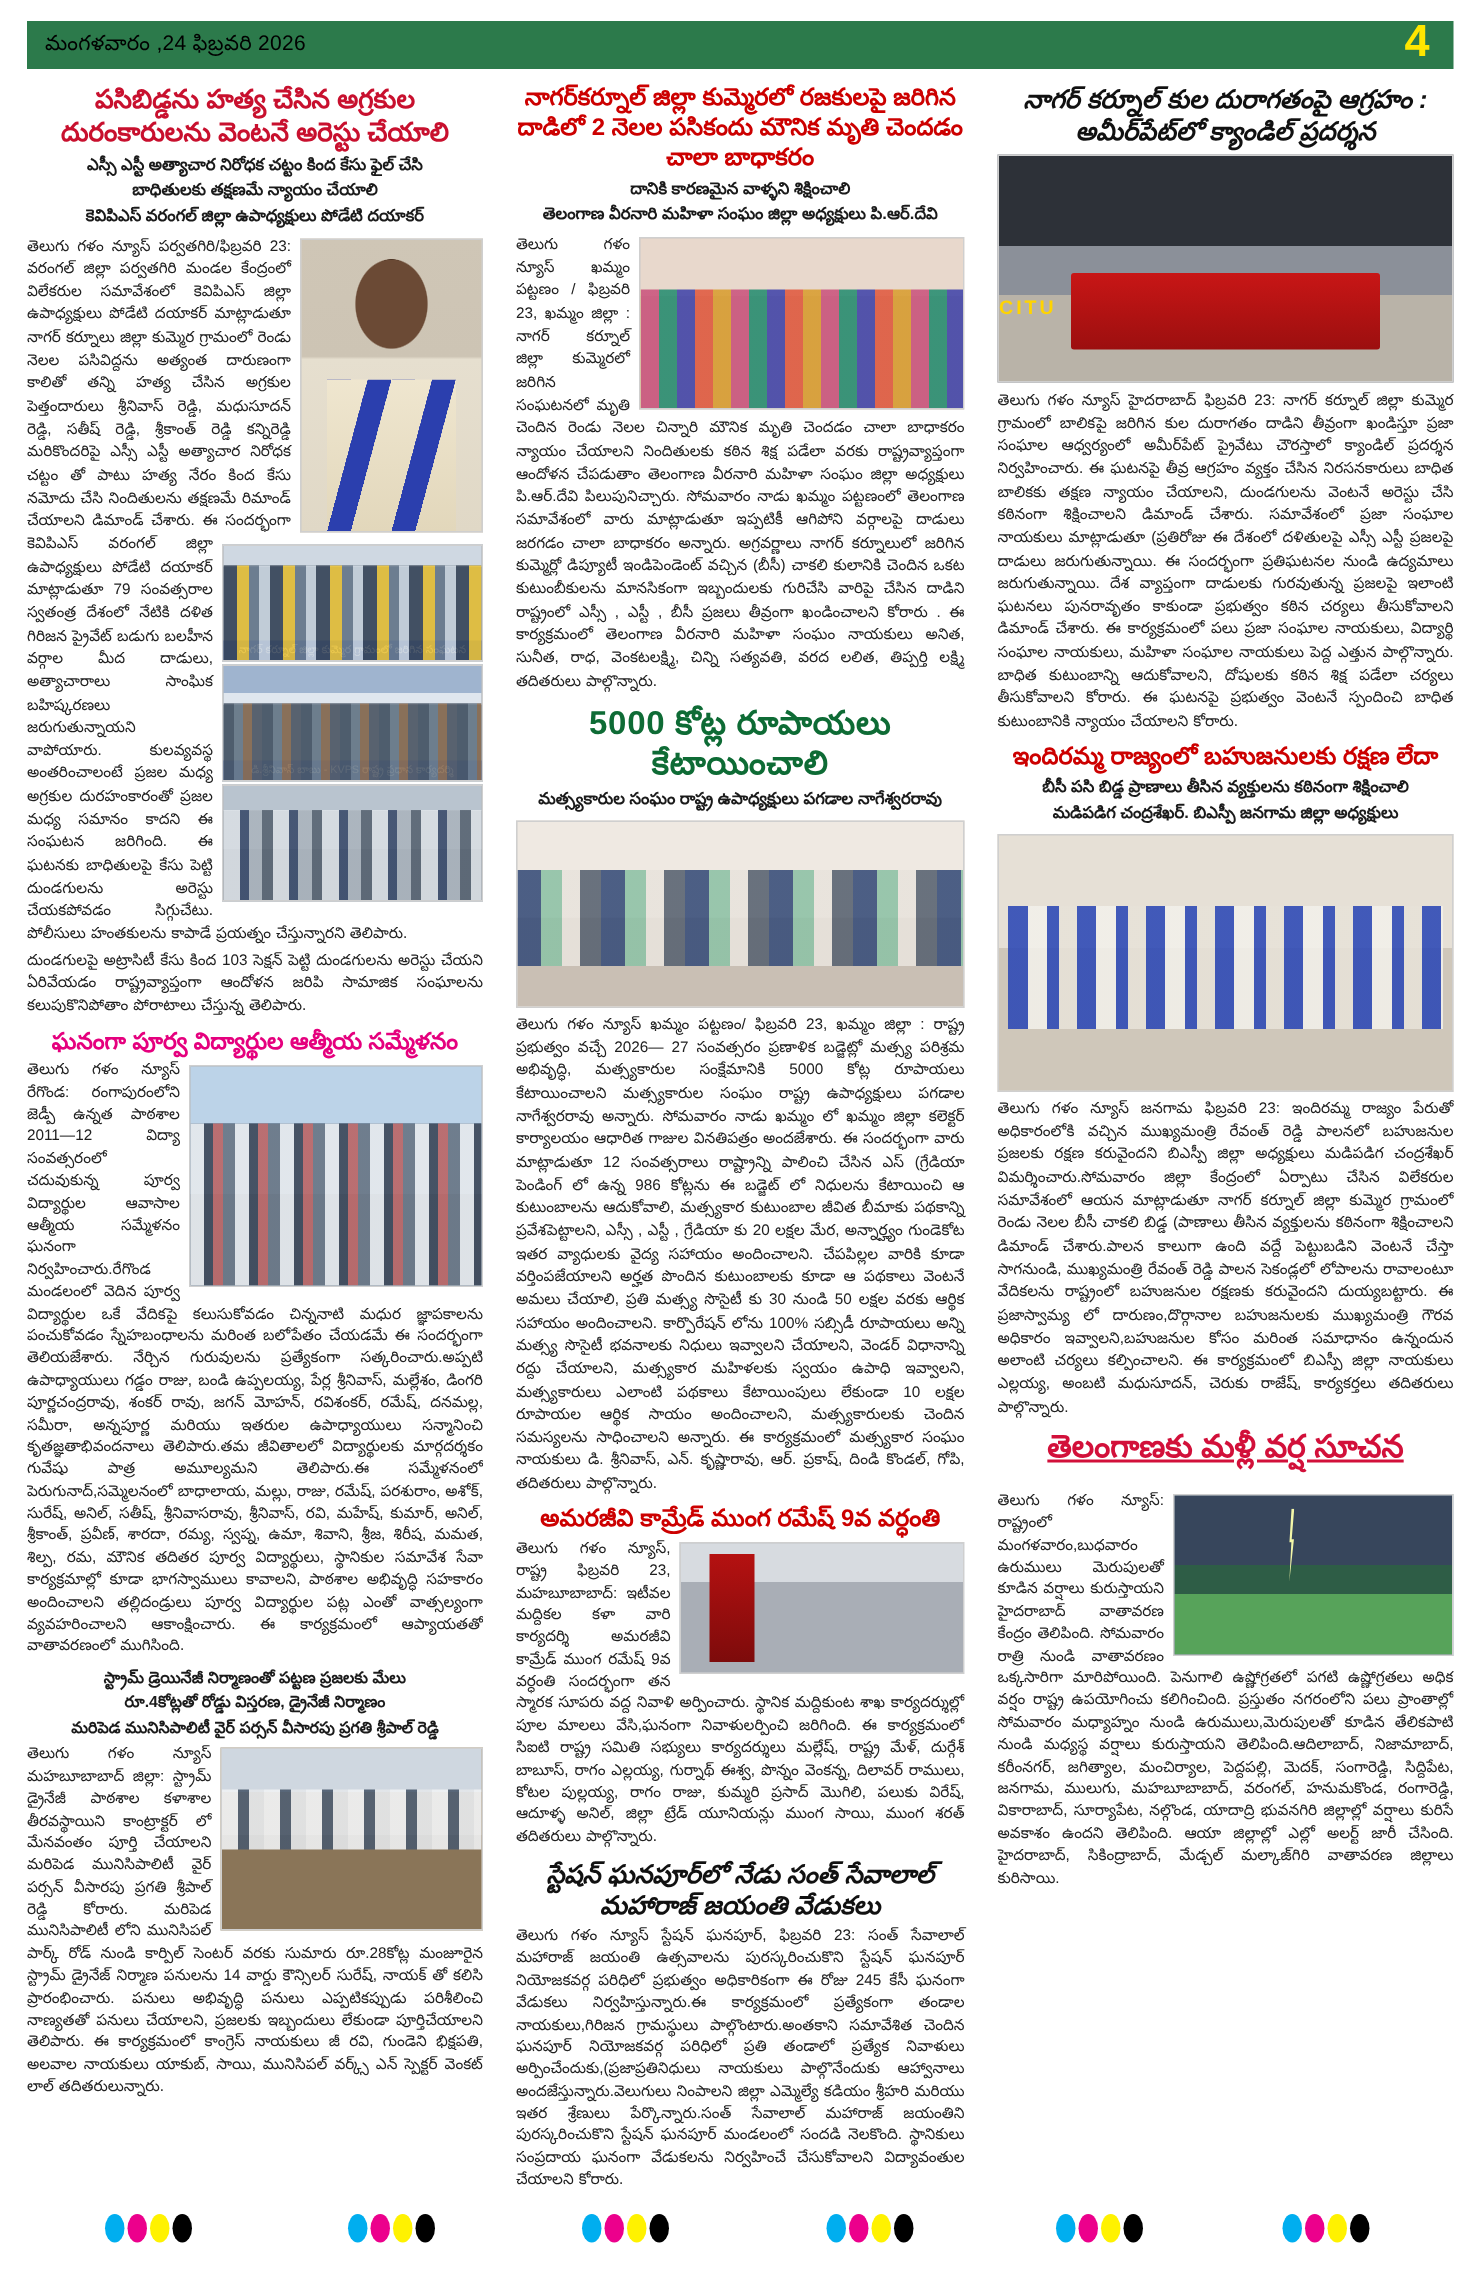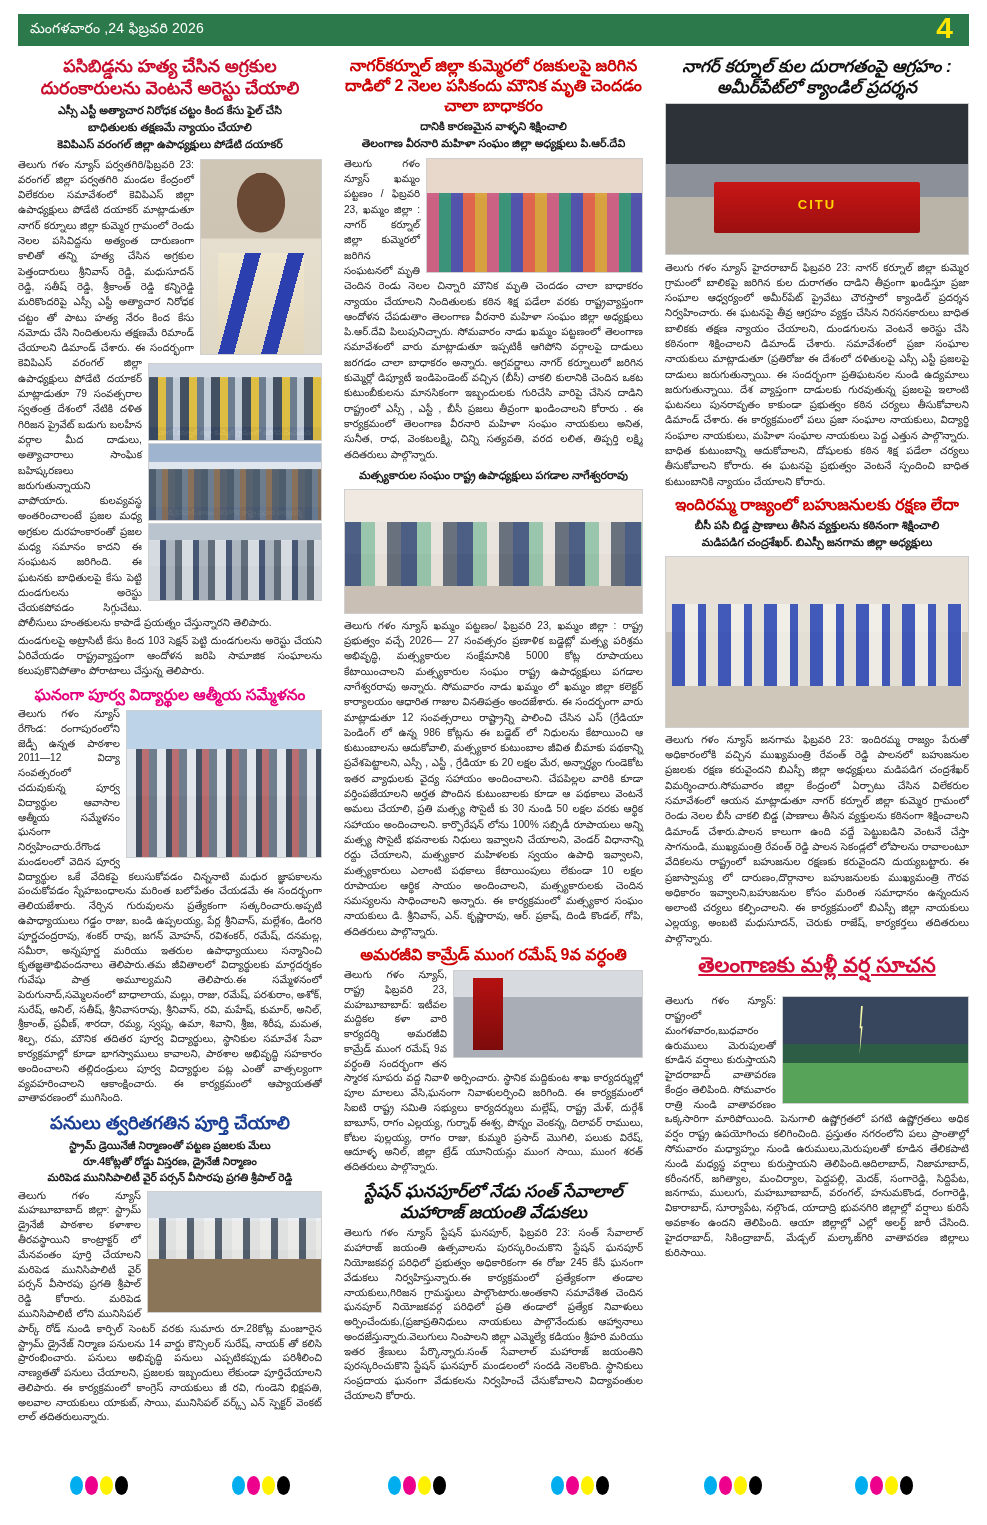--- a/index.html
+++ b/index.html
@@ -13,21 +13,21 @@
   }
 
   
   .masthead {
     position:absolute; left:18px; top:14px; width:951px; height:32px;
     background:#2c7a4b;
     display:flex; align-items:center; justify-content:space-between;
     padding:0 12px;
   }
   .masthead .date {
-    color:#ffffff; font-size:14px; letter-spacing:.2px;
+    color:#000000; font-size:14px; letter-spacing:.2px;
   }
   .masthead .pageno {
     color:#ffe600; font-size:30px; font-weight:bold; line-height:1;
     margin-right:4px; margin-top:-4px;
   }
 
   
   .page {
     position:absolute; left:18px; top:52px; width:951px; height:1400px;
     display:flex; gap:22px;
@@ -146,21 +146,21 @@
   .ph-citu {
     background:linear-gradient(180deg,#2d3138 0 40%, #8b9099 40% 62%, #b9b3a8 62% 100%),#6e747c;
   }
   .ph-citu::after{
     content:""; position:absolute; left:16%; right:16%; top:52%; height:34%;
     background:linear-gradient(180deg,#c81616,#9c0f0f);
     border-radius:2px;
   }
   .ph-citu .citu-label{
     position:absolute; left:0; right:0; top:62%;
-    text-align:center; color:#ffd400; font-size:13px; font-weight:bold;
+    color:#ffd400; font-size:13px; font-weight:bold;
     letter-spacing:2px; z-index:2;
   }
   .ph-press {
     background:linear-gradient(180deg,#e6e0d6 0 44%, #cfc7ba 44% 100%),#ded7cb;
   }
   .ph-press::after{
     content:""; position:absolute; left:2%; right:2%; top:28%; height:48%;
     background:repeating-linear-gradient(90deg,#2b47b5 0 13px,#f2f0ea 13px 26px,#2b47b5 26px 34px,#e7e2d8 34px 46px);
     opacity:.88;
   }
@@ -251,21 +251,20 @@
 
     <div style="margin-top:6px;">
       <div class="hl hl-pink">ఘనంగా పూర్వ విద్యార్థుల ఆత్మీయ సమ్మేళనం</div>
       <div class="flow">
         <div class="photo ph-meet imgfloat-r" style="width:196px;height:148px;margin-top:3px;"></div>
         <div class="body-text tight">తెలుగు గళం న్యూస్ రేగొండ: రంగాపురంలోని జెడ్పీ ఉన్నత పాఠశాల 2011—12 విద్యా సంవత్సరంలో చదువుకున్న పూర్వ విద్యార్థుల ఆవాసాల ఆత్మీయ సమ్మేళనం ఘనంగా నిర్వహించారు.రేగొండ మండలంలో వెదిన పూర్వ విద్యార్థుల ఒకే వేదికపై కలుసుకోవడం చిన్ననాటి మధుర జ్ఞాపకాలను పంచుకోవడం స్నేహబంధాలను మరింత బలోపేతం చేయడమే ఈ సందర్భంగా తెలియజేశారు. నేర్చిన గురువులను ప్రత్యేకంగా సత్కరించారు.అప్పటి ఉపాధ్యాయులు గడ్డం రాజు, బండి ఉప్పలయ్య, పేర్ల శ్రీనివాస్, మల్లేశం, డింగరి పూర్ణచంద్రరావు, శంకర్ రావు, జగన్ మోహన్, రవిశంకర్, రమేష్, దనమల్ల, సమీరా, అన్నపూర్ణ మరియు ఇతరుల ఉపాధ్యాయులు సన్మానించి కృతజ్ఞతాభివందనాలు తెలిపారు.తమ జీవితాలలో విద్యార్థులకు మార్గదర్శకం గువేషు పాత్ర అమూల్యమని తెలిపారు.ఈ సమ్మేళనంలో పెరుగునాద్,సమ్మెలనంలో బాధాలాయ, మల్లు, రాజు, రమేష్, పరశురాం, అశోక్, సురేష్, అనిల్, సతీష్, శ్రీనివాసరావు, శ్రీనివాస్, రవి, మహేష్, కుమార్, అనిల్, శ్రీకాంత్, ప్రవీణ్, శారదా, రమ్య, స్వప్న, ఉమా, శివాని, శ్రీజ, శిరీష, మమత, శిల్ప, రమ, మౌనిక తదితర పూర్వ విద్యార్థులు, స్థానికుల సమావేశ సేవా కార్యక్రమాల్లో కూడా భాగస్వాములు కావాలని, పాఠశాల అభివృద్ధి సహకారం అందించాలని తల్లిదండ్రులు పూర్వ విద్యార్థుల పట్ల ఎంతో వాత్సల్యంగా వ్యవహరించాలని ఆకాంక్షించారు. ఈ కార్యక్రమంలో ఆప్యాయతతో వాతావరణంలో ముగిసింది.</div>
       </div>
     </div>
 
     <div style="margin-top:6px;">
-      <div class="hl hl-blue">పనులు త్వరితగతిన  పూర్తి చేయాలి</div>
       <div class="sub small">స్ట్రామ్ డ్రెయినేజీ నిర్మాణంతో పట్టణ ప్రజలకు మేలు</div>
       <div class="sub small">రూ.4కోట్లతో రోడ్డు విస్తరణ, డ్రైనేజీ నిర్మాణం</div>
       <div class="sub small">మరిపెడ మునిసిపాలిటీ వైర్ పర్సన్ వీసారపు ప్రగతి శ్రీపాల్ రెడ్డి</div>
       <div class="flow" style="margin-top:3px;">
         <div class="photo ph-dig imgfloat-r" style="width:175px;height:122px;"></div>
         <div class="body-text tight">తెలుగు గళం న్యూస్ మహబూబాబాద్ జిల్లా: స్ట్రామ్ డ్రైనేజీ పాఠశాల కళాశాల తీరవస్థాయిని కాంట్రాక్టర్ లో మేనవంతం పూర్తి చేయాలని మరిపెడ మునిసిపాలిటీ వైర్ పర్సన్ వీసారపు ప్రగతి శ్రీపాల్ రెడ్డి కోరారు. మరిపెడ మునిసిపాలిటీ లోని మునిసిపల్ పార్క్ రోడ్ నుండి కార్పిల్ సెంటర్ వరకు సుమారు రూ.28కోట్ల మంజూరైన స్ట్రామ్ డ్రైనేజ్ నిర్మాణ పనులను 14 వార్డు కౌన్సిలర్ సురేష్, నాయక్ తో కలిసి ప్రారంభించారు. పనులు అభివృద్ధి పనులు ఎప్పటికప్పుడు పరిశీలించి నాణ్యతతో పనులు చేయాలని, ప్రజలకు ఇబ్బందులు లేకుండా పూర్తిచేయాలని తెలిపారు. ఈ కార్యక్రమంలో కాంగ్రెస్ నాయకులు జీ రవి, గుండెని భిక్షపతి, అలవాల నాయకులు యాకుబ్, సాయి, మునిసిపల్ వర్క్స్ ఎన్ స్పెక్టర్ వెంకట్ లాల్ తదితరులున్నారు.</div>
       </div>
     </div>
   </div>
 
@@ -275,20 +274,21 @@
       <div class="hl hl-red2">నాగర్‌కర్నూల్ జిల్లా కుమ్మెరలో రజకులపై జరిగిన దాడిలో 2 నెలల పసికందు మౌనిక మృతి చెందడం చాలా బాధాకరం</div>
       <div class="sub">దానికి కారణమైన వాళ్ళని శిక్షించాలి</div>
       <div class="sub">తెలంగాణ వీరనారి మహిళా సంఘం జిల్లా అధ్యక్షులు పి.ఆర్.దేవి</div>
       <div class="flow" style="margin-top:4px;">
         <div class="photo ph-women imgfloat-r" style="width:217px;height:115px;"></div>
         <div class="body-text">తెలుగు గళం న్యూస్ ఖమ్మం పట్టణం / ఫిబ్రవరి 23, ఖమ్మం జిల్లా : నాగర్ కర్నూల్ జిల్లా కుమ్మెరలో జరిగిన సంఘటనలో మృతి చెందిన రెండు నెలల చిన్నారి మౌనిక మృతి చెందడం చాలా బాధాకరం న్యాయం చేయాలని నిందితులకు కఠిన శిక్ష పడేలా వరకు రాష్ట్రవ్యాప్తంగా ఆందోళన చేపడుతాం తెలంగాణ వీరనారి మహిళా సంఘం జిల్లా అధ్యక్షులు పి.ఆర్.దేవి పిలుపునిచ్చారు. సోమవారం నాడు ఖమ్మం పట్టణంలో తెలంగాణ సమావేశంలో వారు మాట్లాడుతూ ఇప్పటికీ ఆగిపోని వర్గాలపై దాడులు జరగడం చాలా బాధాకరం అన్నారు. అగ్రవర్ణాలు నాగర్ కర్నూలులో జరిగిన కుమ్మెర్లో డిప్యూటీ ఇండిపెండెంట్ వచ్చిన (బీసీ) చాకలి కులానికి చెందిన ఒకట కుటుంబీకులను మానసికంగా ఇబ్బందులకు గురిచేసి వారిపై చేసిన దాడిని రాష్ట్రంలో ఎస్సీ , ఎస్టీ , బీసీ ప్రజలు తీవ్రంగా ఖండించాలని కోరారు . ఈ కార్యక్రమంలో తెలంగాణ వీరనారి మహిళా సంఘం నాయకులు అనిత, సునీత, రాధ, వెంకటలక్ష్మి, చిన్ని సత్యవతి, వరద లలిత, తిప్పర్తి లక్ష్మి తదితరులు పాల్గొన్నారు.</div>
       </div>
     </div>
 
     <div style="margin-top:6px;">
+      <div class="hl hl-green-big">5000 కోట్ల రూపాయలు కేటాయించాలి</div>
       <div class="sub">మత్స్యకారుల సంఘం రాష్ట్ర ఉపాధ్యక్షులు పగడాల నాగేశ్వరరావు</div>
       <div class="photo ph-office" style="width:100%;height:125px;margin:5px 0 4px 0;"></div>
       <div class="body-text">తెలుగు గళం న్యూస్ ఖమ్మం పట్టణం/ ఫిబ్రవరి 23, ఖమ్మం జిల్లా : రాష్ట్ర ప్రభుత్వం వచ్చే 2026— 27 సంవత్సరం ప్రణాళిక బడ్జెట్లో మత్స్య పరిశ్రమ అభివృద్ధి, మత్స్యకారుల సంక్షేమానికి 5000 కోట్ల రూపాయలు కేటాయించాలని మత్స్యకారుల సంఘం రాష్ట్ర ఉపాధ్యక్షులు పగడాల నాగేశ్వరరావు అన్నారు. సోమవారం నాడు ఖమ్మం లో ఖమ్మం జిల్లా కలెక్టర్ కార్యాలయం ఆధారిత గాజుల వినతిపత్రం అందజేశారు. ఈ సందర్భంగా వారు మాట్లాడుతూ 12 సంవత్సరాలు రాష్ట్రాన్ని పాలించి చేసిన ఎస్ (గ్రేడియా పెండింగ్ లో ఉన్న 986 కోట్లను ఈ బడ్జెట్ లో నిధులను కేటాయించి ఆ కుటుంబాలను ఆదుకోవాలి, మత్స్యకార కుటుంబాల జీవిత బీమాకు పథకాన్ని ప్రవేశపెట్టాలని, ఎస్సీ , ఎస్టీ , గ్రేడియా కు 20 లక్షల మేర, అన్నార్హ్యం గుండెకోట ఇతర వ్యాధులకు వైద్య సహాయం అందించాలని. చేపపిల్లల వారికి కూడా వర్తింపజేయాలని అర్హత పొందిన కుటుంబాలకు కూడా ఆ పథకాలు వెంటనే అమలు చేయాలి, ప్రతి మత్స్య సొసైటీ కు 30 నుండి 50 లక్షల వరకు ఆర్థిక సహాయం అందించాలని. కార్పొరేషన్ లోను 100% సబ్సిడీ రూపాయలు అన్ని మత్స్య సొసైటీ భవనాలకు నిధులు ఇవ్వాలని చేయాలని, వెండర్ విధానాన్ని రద్దు చేయాలని, మత్స్యకార మహిళలకు స్వయం ఉపాధి ఇవ్వాలని, మత్స్యకారులు ఎలాంటి పథకాలు కేటాయింపులు లేకుండా 10 లక్షల రూపాయల ఆర్థిక సాయం అందించాలని, మత్స్యకారులకు చెందిన సమస్యలను సాధించాలని అన్నారు. ఈ కార్యక్రమంలో మత్స్యకార సంఘం నాయకులు డి. శ్రీనివాస్, ఎన్. కృష్ణారావు, ఆర్. ప్రకాష్, దిండి కొండల్, గోపి, తదితరులు పాల్గొన్నారు.</div>
     </div>
 
     <div style="margin-top:6px;">
       <div class="hl hl-red2">అమరజీవి కామ్రేడ్ ముంగ రమేష్ 9వ వర్ధంతి</div>
       <div class="flow" style="margin-top:3px;">
         <div class="photo ph-flag imgfloat-r" style="width:190px;height:88px;"></div>
         <div class="body-text tight">తెలుగు గళం న్యూస్, రాష్ట్ర ఫిబ్రవరి 23, మహబూబాబాద్: ఇటీవల మద్దికల కళా వారి కార్యదర్శి అమరజీవి కామ్రేడ్ ముంగ రమేష్ 9వ వర్ధంతి సందర్భంగా తన స్మారక సూపరు వద్ద నివాళి అర్పించారు. స్థానిక మద్దికుంట శాఖ కార్యదర్శుల్లో పూల మాలలు వేసి,ఘనంగా నివాళులర్పించి జరిగింది. ఈ కార్యక్రమంలో సిఐటి రాష్ట్ర సమితి సభ్యులు కార్యదర్శులు మల్లేష్, రాష్ట్ర మేళ్, దుర్గేశ్ బాబూస్, రాగం ఎల్లయ్య, గుర్నాథ్ ఈశ్వ, పొన్నం వెంకన్న, దిలావర్ రాములు, కోటల పుల్లయ్య, రాగం రాజు, కుమ్మరి ప్రసాద్ మొగిలి, పలుకు విరేష్, ఆదూళ్ళ అనిల్, జిల్లా ట్రేడ్ యూనియన్లు ముంగ సాయి, ముంగ శరత్ తదితరులు పాల్గొన్నారు.</div>

